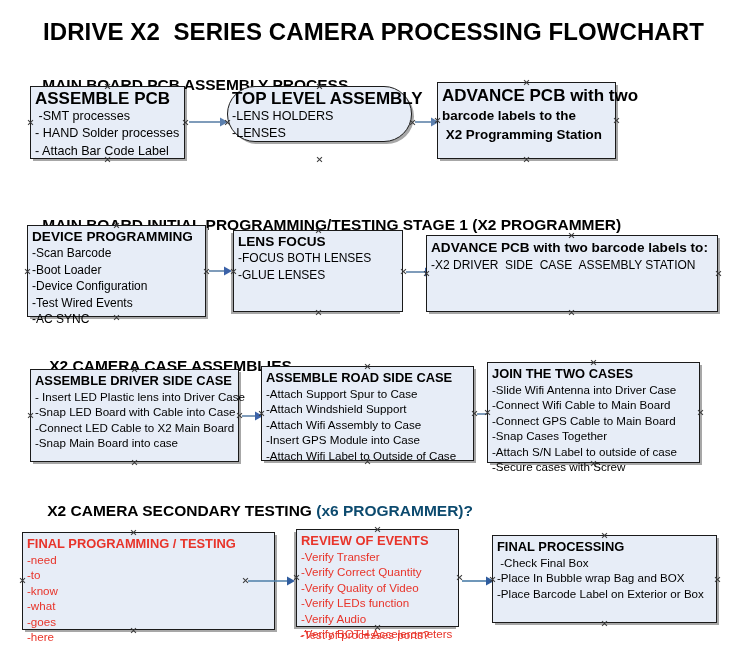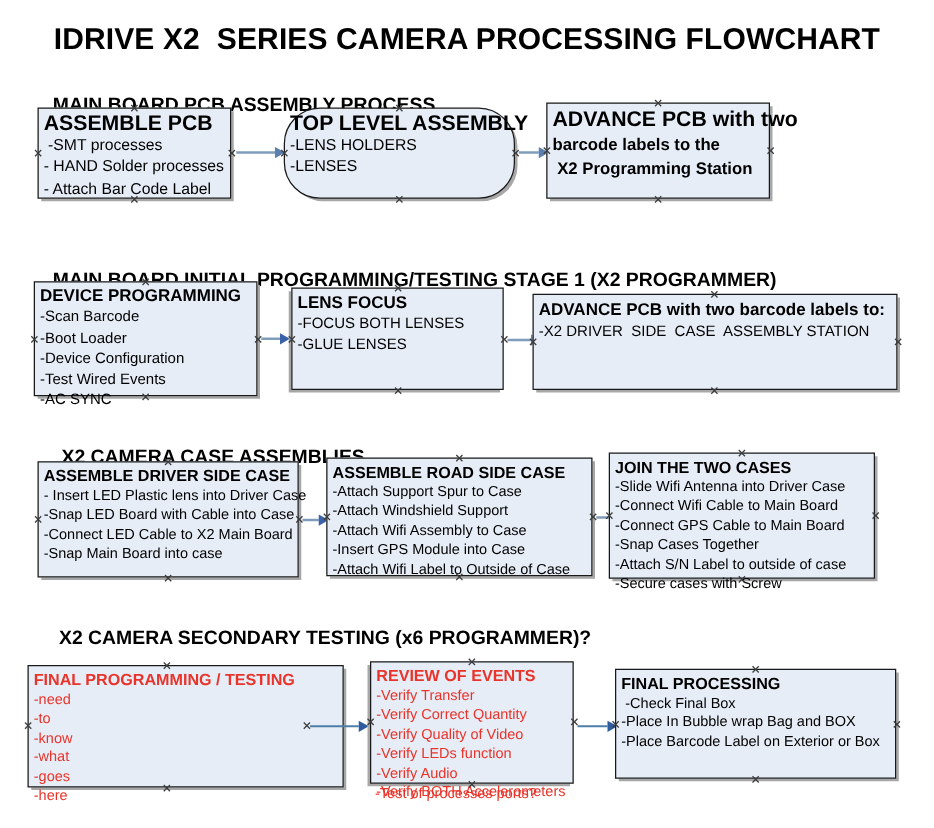--- a/index.html
+++ b/index.html
@@ -31,21 +31,21 @@
     letter-spacing: 0.1px;
     white-space: pre;
   }
   .section-header {
     position: absolute;
     font-size: 15.5px;
     font-weight: bold;
     white-space: pre;
   }
   .section-header .accent {
-    color: #000000;
+    color: #0c4a6e;
   }
   
   .node {
     position: absolute;
     background: #e7edf7;
     border: 1.3px solid #1a1a1a;
     box-sizing: border-box;
     box-shadow: 2.5px 2.5px 0 -0.5px #a7a7a7;
   }
   .node.shadow-lb {
@@ -131,21 +131,21 @@
   <div class="handle" style="left:104px; top:83px;"></div>
   <div class="handle" style="left:104px; top:156px;"></div>
   <div class="handle" style="left:27px; top:119px;"></div>
   <div class="handle" style="left:182px; top:119px;"></div>
 
   <svg class="arrow-svg" style="left:189px; top:115px;" width="40" height="14">
     <line x1="0" y1="7" x2="31" y2="7" stroke="#7f9cba" stroke-width="2"></line>
     <polygon points="31,2.5 39,7 31,11.5" fill="#5b7fae"></polygon>
   </svg>
 
-  <div class="node sz-t15 lh17" style="left:227px; top:86px; width:185px; height:73px;border-radius:29px;">
+  <div class="node sz-t15 lh17" style="left:227px; top:86px; width:185px; height:56px;border-radius:29px;">
     <div class="node-body">
       <span class="node-title">TOP LEVEL ASSEMBLY</span>
       <span class="node-line">-LENS HOLDERS</span>
       <span class="node-line">-LENSES</span>
     </div>
   </div>
   <div class="handle" style="left:316px; top:83px;"></div>
   <div class="handle" style="left:316px; top:156px;"></div>
   <div class="handle" style="left:224px; top:119px;"></div>
   <div class="handle" style="left:409px; top:119px;"></div>

